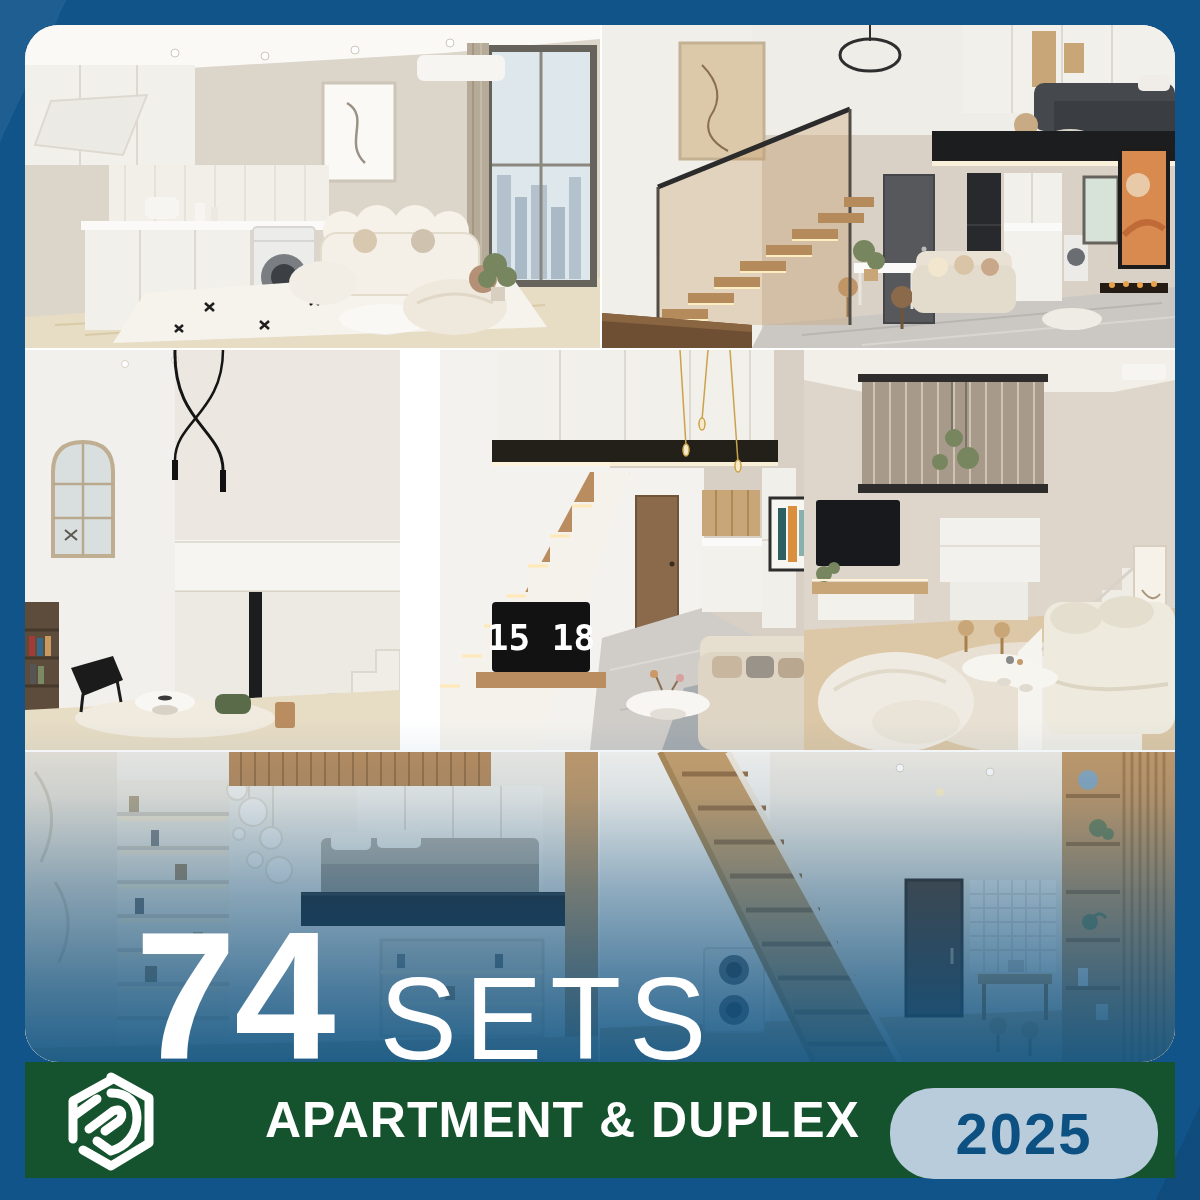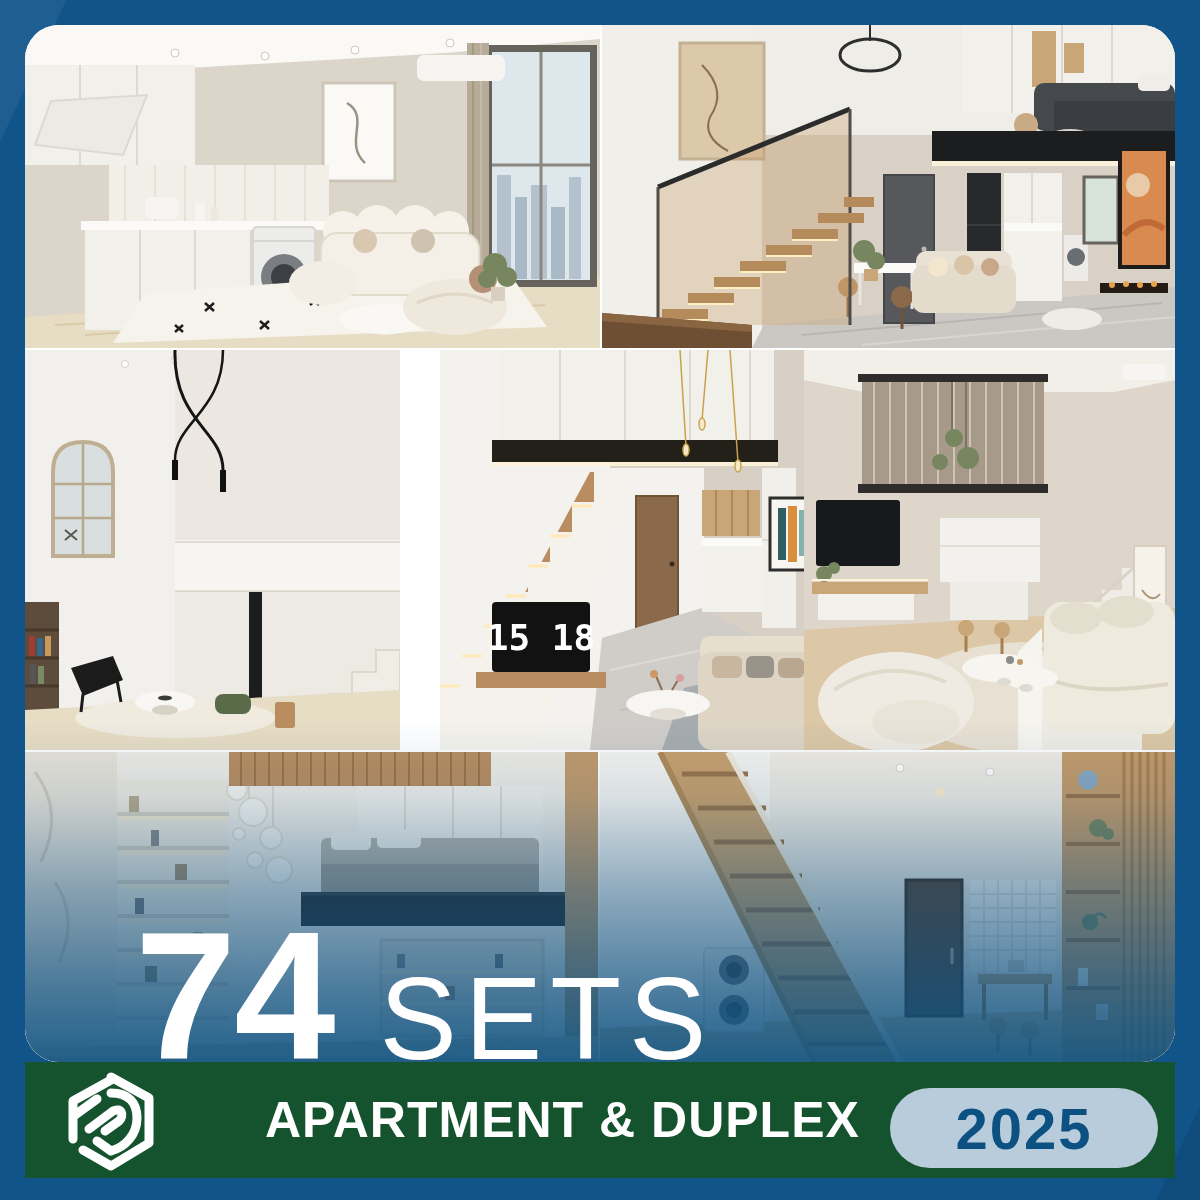--- a/index.html
+++ b/index.html
@@ -44,21 +44,21 @@
   .bar{
     position:absolute;left:25px;top:1062px;width:1150px;height:116px;
     background:#14532d;display:flex;align-items:center;
   }
   .logo{position:absolute;left:36px;top:9px;width:100px;height:100px;}
   .bar-title{
     position:absolute;left:240px;top:0;height:116px;display:flex;align-items:center;
     color:#ffffff;font-size:50px;font-weight:700;letter-spacing:1px;white-space:nowrap;
   }
   .year-badge{
-    position:absolute;right:17px;top:26px;width:268px;height:80px;border-radius:44px;
+    position:absolute;right:17px;top:26px;width:268px;height:91px;border-radius:44px;
     background:#B9CCDC;display:flex;align-items:center;justify-content:center;
     color:#0D5183;font-size:58px;font-weight:700;letter-spacing:2px;
   }
   
   .wallA{fill:#DCD5CA}.wallB{fill:#D9D1C5}.white{fill:#F2F0EB}.paper{fill:#FAF9F6}
   .woodA{fill:#B98D5F}.woodC{fill:#8A6A4A}
   .dark{fill:#1C1D1F}.floorW{fill:#E7DCC4}.marble{fill:#CBC8C4}
   .green{fill:#77865E}.seam{stroke:#DDD9D1;stroke-width:2}
 </style>
 </head>

